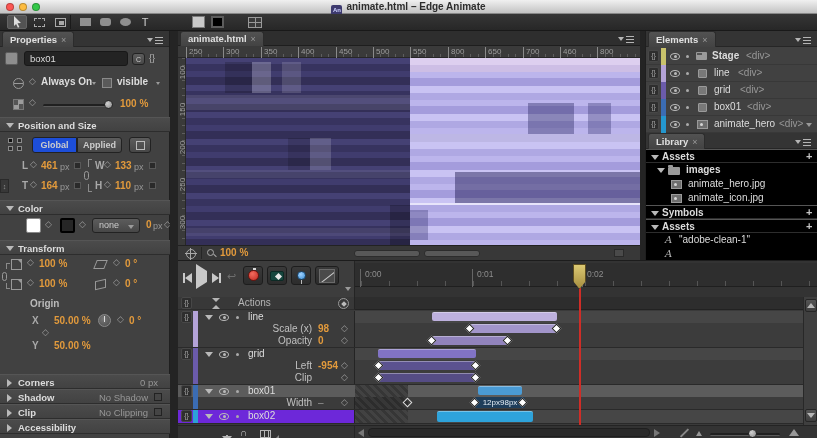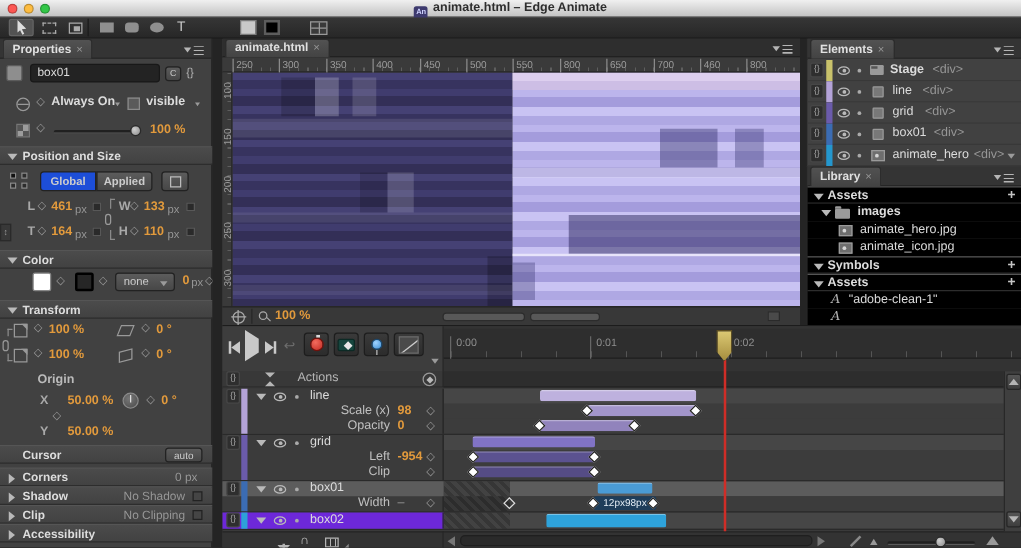--- a/index.html
+++ b/index.html
@@ -323,23 +323,20 @@
 
   <span class="t bd" style="left:32px;top:284px;color:#a9a9a9">X</span>
   <span class="t or" style="left:54px;top:284px">50.00 %</span>
   <span class="rotateicon" style="left:98px;top:283px"></span>
   <span class="t kfg" style="left:117px;top:284px">◇</span>
   <span class="t or" style="left:129px;top:284px">0 °</span>
   <span class="t kfg" style="left:42px;top:297px">◇</span>
   <span class="t bd" style="left:32px;top:309px;color:#a9a9a9">Y</span>
   <span class="t or" style="left:54px;top:309px">50.00 %</span>
 
-  <div class="sect" style="top:325px"><span>Cursor</span>
-    <span class="abs minibtn" style="left:132px;top:1px;width:30px;height:12px;font-size:8px;line-height:11px;font-weight:normal">auto</span>
-  </div>
   <div class="sect" style="top:343px"><span class="discr" style="position:absolute;left:7px;top:4px"></span><span>Corners</span>
     <span class="t dm" style="right:12px;top:2px;font-weight:normal">0 px</span>
   </div>
   <div class="sect" style="top:358px"><span class="discr" style="position:absolute;left:7px;top:4px"></span><span>Shadow</span>
     <span class="t dm" style="right:22px;top:2px;font-weight:normal">No Shadow</span>
     <span class="abs" style="right:8px;top:3px;width:8px;height:8px;background:#454545;border:1px solid #222"></span>
   </div>
   <div class="sect" style="top:373px"><span class="discr" style="position:absolute;left:7px;top:4px"></span><span>Clip</span>
     <span class="t dm" style="right:22px;top:2px;font-weight:normal">No Clipping</span>
     <span class="abs" style="right:8px;top:3px;width:8px;height:8px;background:#454545;border:1px solid #222"></span>

